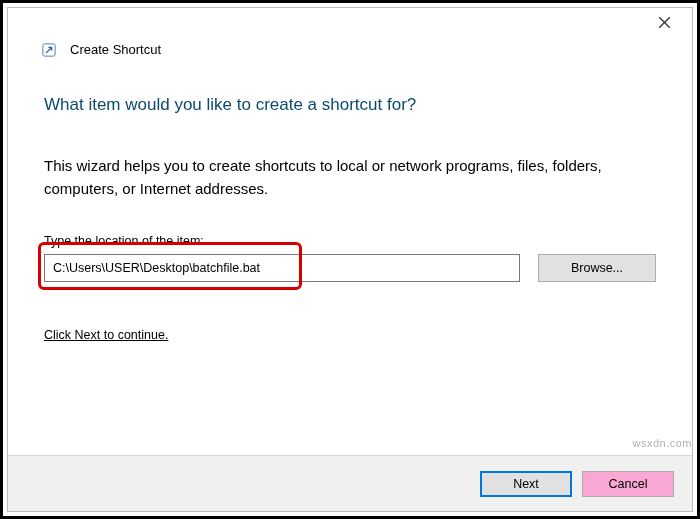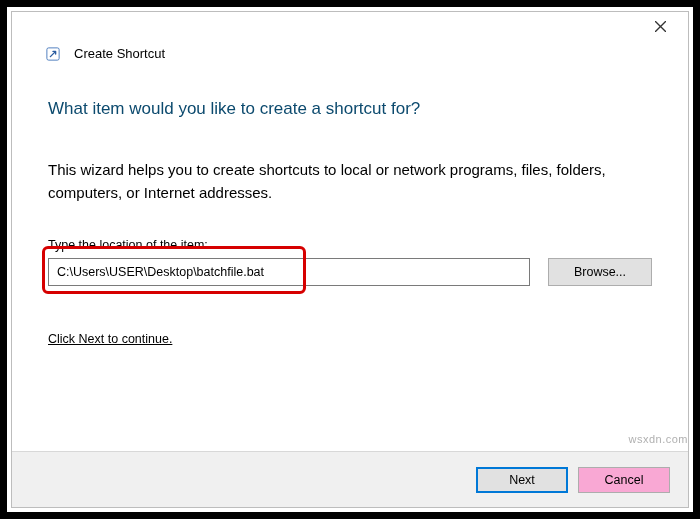--- a/index.html
+++ b/index.html
@@ -7,21 +7,21 @@
     margin: 0; padding: 0;
     width: 700px; height: 519px;
     font-family: "Segoe UI", Tahoma, sans-serif;
     font-size: 12px;
     color: #000;
     background: #fff;
     overflow: hidden;
   }
   .frame {
     width: 700px; height: 519px;
-    border: 7px solid #000000;
+    border: 3px solid #000000;
     position: relative;
     background: #fff;
   }
   .outer {
     position: absolute;
     left: 4px; top: 4px; right: 4px; bottom: 4px;
     border: 1px solid #bdbdbd;
     background: #fff;
   }
   .titlebar {
@@ -88,21 +88,21 @@
     position: absolute;
     left: -6px;
     top: -12px;
     width: 264px;
     height: 48px;
     border: 3px solid #d60000;
     border-radius: 6px;
     pointer-events: none;
   }
   .browse-btn {
-    width: 104px;
+    width: 118px;
     height: 28px;
     border: 1px solid #adadad;
     background: #e1e1e1;
     font-family: inherit;
     font-size: 12.5px;
     text-align: center;
     cursor: default;
   }
   .continue-text {
     font-size: 12.5px;

